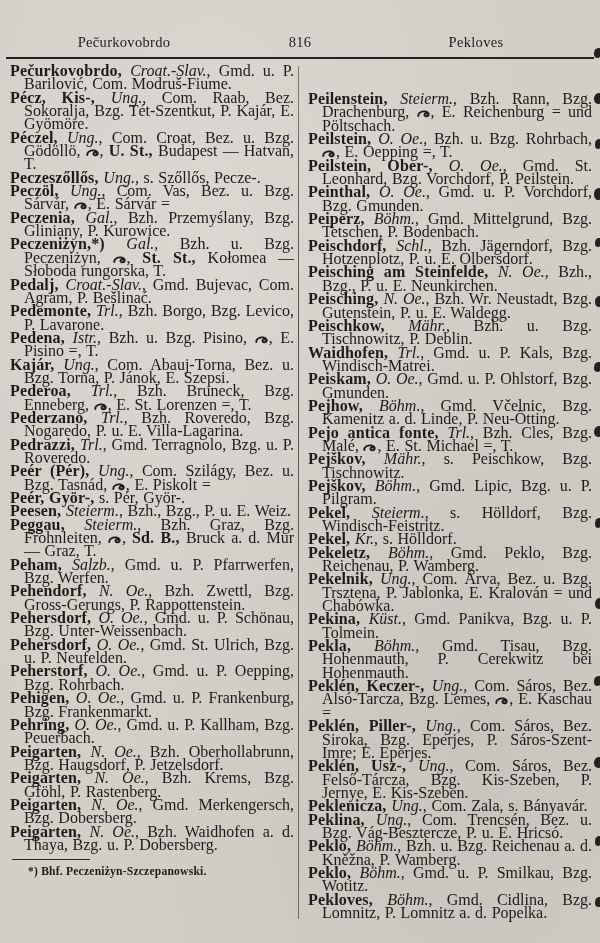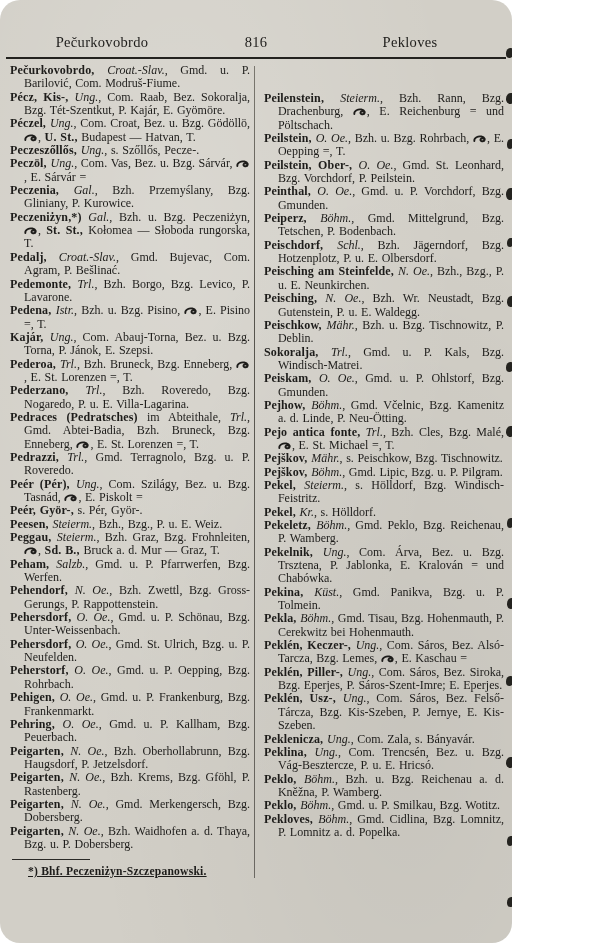--- a/index.html
+++ b/index.html
@@ -1,26 +1,25 @@
 <!DOCTYPE html>
 <html><head>
 <meta charset="utf-8">
 <style>
   html,body{margin:0;padding:0;}
   .page{
     position:relative;
-    width:512px;height:943px;
+    width:600px;height:943px;
     background:
       radial-gradient(ellipse at 35% 25%, rgba(255,255,255,.18), rgba(0,0,0,0) 60%),
       radial-gradient(ellipse at 80% 80%, rgba(0,0,0,.05), rgba(0,0,0,0) 55%),
       #d2cfc7;
     font-family:"Liberation Serif","DejaVu Serif",serif;
     color:#1d1c1a;
     overflow:hidden;
-    border-radius:20px;
   }
   header.pgh{
     display:flex;
     align-items:baseline;
     padding:34px 8px 4px 8px;
     font-size:14.5px;
     letter-spacing:.3px;
   }
   .pgh .hl{flex:1;text-align:center;}
   .pgh .hc{width:120px;text-align:center;font-family:Liberation Serif, serif;}
@@ -39,21 +38,21 @@
   .col-right{margin-left:9px;margin-top:28px;}
   .divider{
     width:1px;
     background:linear-gradient(#7a776f,#55534c 30%,#6b6862);
     margin-top:2px;
   }
   p.entry{
     margin:0;
     padding-left:14px;
     text-indent:-14px;
-    font-size:12px;
+    font-size:16px;
     line-height:13.35px;
     text-align:justify;
     word-spacing:.6px;
   }
   p.entry b{letter-spacing:.15px;}
   .horn{
     display:inline-block;
     width:14px;height:9px;
     vertical-align:-1px;
   }
@@ -64,21 +63,20 @@
   }
   .footnote .fn-rule{
     width:78px;
     border-top:1.3px solid #2a2926;
     margin:0 0 5px 2px;
   }
   .footnote .fn-text{
     padding-left:18px;
     font-weight:bold;
     letter-spacing:.2px;
-    text-decoration:underline;
   }
   .speck{
     position:absolute;
     background:#24231f;
     border-radius:55% 40% 60% 45%;
   }
 </style>
 </head>
 <body>
 
@@ -119,23 +117,20 @@
           <p class="entry"><b>Pedalj, </b><i>Croat.-Slav.</i><span>, Gmd. Bujevac, Com. Agram, P. Bešlinać.</span></p>
           <p class="entry"><b>Pedemonte, </b><i>Trl.</i><span>, Bzh. Borgo, Bzg. Levico, P. Lavarone.</span></p>
           <p class="entry"><b>Pedena, </b><i>Istr.</i><span>, Bzh. u. Bzg. Pisino, </span><svg viewBox="0 0 16 9" class="horn">
               <use href="#horn-glyph"></use>
             </svg><span>, E. Pisino =, T.</span></p>
           <p class="entry"><b>Kajár, </b><i>Ung.</i><span>, Com. Abauj-Torna, Bez. u. Bzg. Torna, P. Jánok, E. Szepsi.</span></p>
           <p class="entry"><b>Pederoa, </b><i>Trl.</i><span>, Bzh. Bruneck, Bzg. Enneberg, </span><svg viewBox="0 0 16 9" class="horn">
               <use href="#horn-glyph"></use>
             </svg><span>, E. St. Lorenzen =, T.</span></p>
           <p class="entry"><b>Pederzano, </b><i>Trl.</i><span>, Bzh. Roveredo, Bzg. Nogaredo, P. u. E. Villa-Lagarina.</span></p>
-          <p class="entry"><b>Pedraces (Pedratsches) </b><span>im Abteithale, </span><i>Trl.</i><span>, Gmd. Abtei-Badia, Bzh. Bruneck, Bzg. Enneberg, </span><svg viewBox="0 0 16 9" class="horn">
-              <use href="#horn-glyph"></use>
-            </svg><span>, E. St. Lorenzen =, T.</span></p>
           <p class="entry"><b>Pedrazzi, </b><i>Trl.</i><span>, Gmd. Terragnolo, Bzg. u. P. Roveredo.</span></p>
           <p class="entry"><b>Peér (Pér), </b><i>Ung.</i><span>, Com. Szilágy, Bez. u. Bzg. Tasnád, </span><svg viewBox="0 0 16 9" class="horn">
               <use href="#horn-glyph"></use>
             </svg><span>, E. Piskolt =</span></p>
           <p class="entry"><b>Peér, Györ-, </b><span>s. Pér, Györ-.</span></p>
           <p class="entry"><b>Peesen, </b><i>Steierm.</i><span>, Bzh., Bzg., P. u. E. Weiz.</span></p>
           <p class="entry"><b>Peggau, </b><i>Steierm.</i><span>, Bzh. Graz, Bzg. Frohnleiten, </span><svg viewBox="0 0 16 9" class="horn">
               <use href="#horn-glyph"></use>
             </svg><span>, </span><b>Sd. B., </b><span>Bruck a. d. Mur — Graz, T.</span></p>
           <p class="entry"><b>Peham, </b><i>Salzb.</i><span>, Gmd. u. P. Pfarrwerfen, Bzg. Werfen.</span></p>
@@ -163,21 +158,21 @@
         <p class="entry"><b>Peilstein, </b><i>O. Oe.</i><span>, Bzh. u. Bzg. Rohrbach, </span><svg viewBox="0 0 16 9" class="horn">
             <use href="#horn-glyph"></use>
           </svg><span>, E. Oepping =, T.</span></p>
         <p class="entry"><b>Peilstein, Ober-, </b><i>O. Oe.</i><span>, Gmd. St. Leonhard, Bzg. Vorchdorf, P. Peilstein.</span></p>
         <p class="entry"><b>Peinthal, </b><i>O. Oe.</i><span>, Gmd. u. P. Vorchdorf, Bzg. Gmunden.</span></p>
         <p class="entry"><b>Peiperz, </b><i>Böhm.</i><span>, Gmd. Mittelgrund, Bzg. Tetschen, P. Bodenbach.</span></p>
         <p class="entry"><b>Peischdorf, </b><i>Schl.</i><span>, Bzh. Jägerndorf, Bzg. Hotzenplotz, P. u. E. Olbersdorf.</span></p>
         <p class="entry"><b>Peisching am Steinfelde, </b><i>N. Oe.</i><span>, Bzh., Bzg., P. u. E. Neunkirchen.</span></p>
         <p class="entry"><b>Peisching, </b><i>N. Oe.</i><span>, Bzh. Wr. Neustadt, Bzg. Gutenstein, P. u. E. Waldegg.</span></p>
         <p class="entry"><b>Peischkow, </b><i>Mähr.</i><span>, Bzh. u. Bzg. Tischnowitz, P. Deblin.</span></p>
-        <p class="entry"><b>Sokoralja, </b><i>Trl.</i><span>, Gmd. u. P. Kals, Bzg. Windisch-Matrei.</span></p>
+        <p class="entry"><b>Waidhofen, </b><i>Trl.</i><span>, Gmd. u. P. Kals, Bzg. Windisch-Matrei.</span></p>
         <p class="entry"><b>Peiskam, </b><i>O. Oe.</i><span>, Gmd. u. P. Ohlstorf, Bzg. Gmunden.</span></p>
         <p class="entry"><b>Pejhow, </b><i>Böhm.</i><span>, Gmd. Včelnic, Bzg. Kamenitz a. d. Linde, P. Neu-Ötting.</span></p>
         <p class="entry"><b>Pejo antica fonte, </b><i>Trl.</i><span>, Bzh. Cles, Bzg. Malé, </span><svg viewBox="0 0 16 9" class="horn">
             <use href="#horn-glyph"></use>
           </svg><span>, E. St. Michael =, T.</span></p>
         <p class="entry"><b>Pejškov, </b><i>Mähr.</i><span>, s. Peischkow, Bzg. Tischnowitz.</span></p>
         <p class="entry"><b>Pejškov, </b><i>Böhm.</i><span>, Gmd. Lipic, Bzg. u. P. Pilgram.</span></p>
         <p class="entry"><b>Pekel, </b><i>Steierm.</i><span>, s. Hölldorf, Bzg. Windisch-Feistritz.</span></p>
         <p class="entry"><b>Pekel, </b><i>Kr.</i><span>, s. Hölldorf.</span></p>
         <p class="entry"><b>Pekeletz, </b><i>Böhm.</i><span>, Gmd. Peklo, Bzg. Reichenau, P. Wamberg.</span></p>

